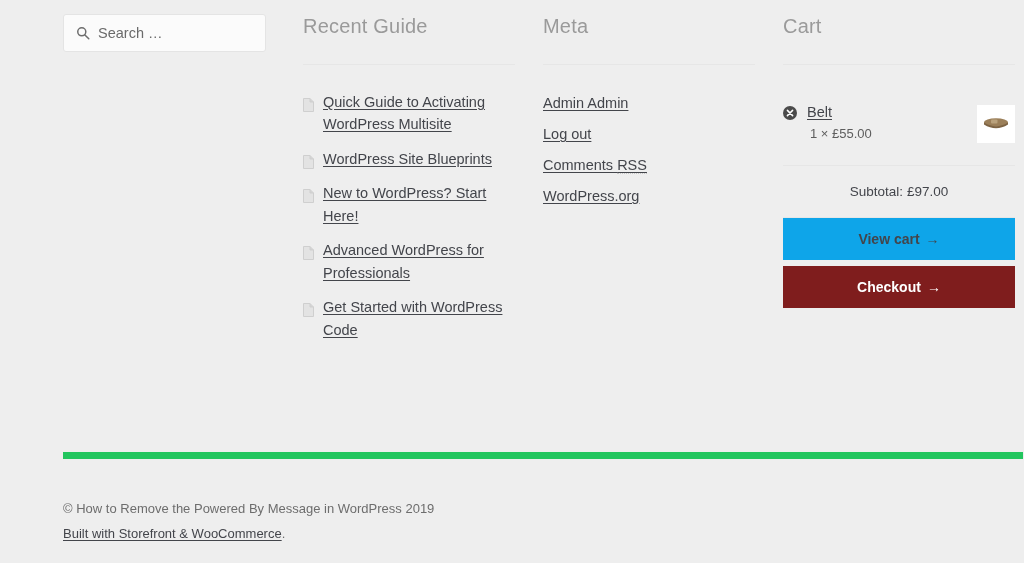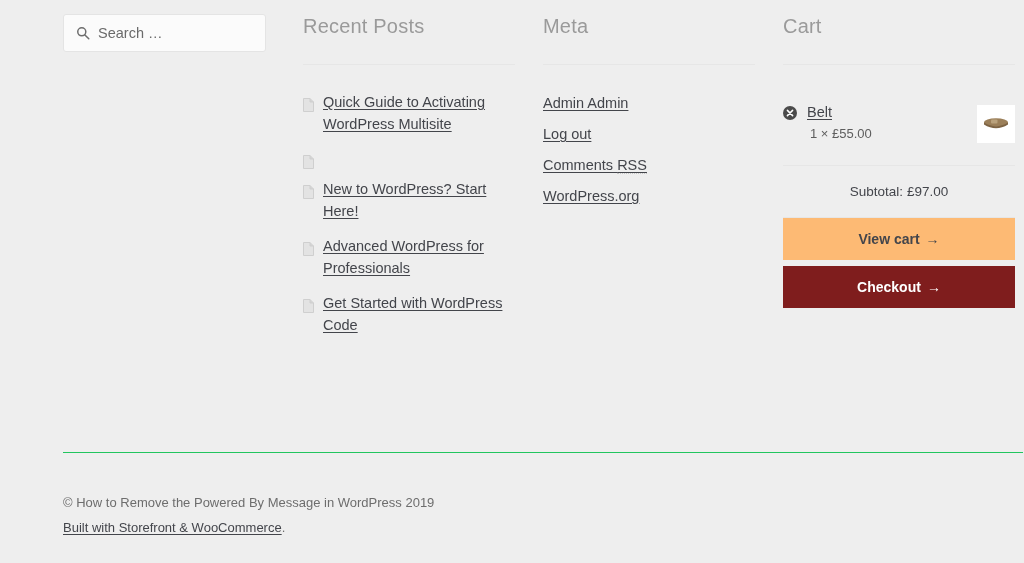--- a/index.html
+++ b/index.html
@@ -186,38 +186,38 @@
     width: 100%;
     text-align: center;
     font-size: 14px;
     font-weight: 700;
     padding: 13px 10px;
     cursor: pointer;
     border: none;
     font-family: "Liberation Sans", sans-serif;
   }
   .btn-view {
-    background: #fdba74;
+    background: #0ea5e9;
     color: #43454b;
     margin-top: 0;
   }
   .btn-checkout {
     background: #7f1d1d;
     color: #ffffff;
     margin-top: 6px;
   }
   .btn .arrow { margin-left: 6px; }
 
   
   .footer {
     position: absolute;
     left: 32px;
     right: 32px;
     top: 452px;
-    border-top: 1px solid #22c55e;
+    border-top: 7px solid #22c55e;
     padding-top: 38px;
   }
   .footer-line {
     font-size: 13px;
     color: #6d6d6d;
     line-height: 1.9;
   }
   .footer-credit-link {
     color: #43454b;
     text-decoration: underline;
@@ -238,41 +238,42 @@
           <svg viewBox="0 0 16 16" width="14" height="14" fill="none" stroke="currentColor" stroke-width="1.7">
             <circle cx="6.6" cy="6.6" r="4.6"></circle>
             <line x1="10.2" y1="10.2" x2="14.6" y2="14.6" stroke-linecap="round"></line>
           </svg>
         </span>
         <input class="search-input" type="text" placeholder="Search …" style="">
       </form>
     </div>
 
     <div class="col col-posts">
-      <h2 class="widget-title">Recent Posts</h2>
+      <h2 class="widget-title">Recent Guide</h2>
       <hr class="widget-rule">
       <ul class="plain">
 
         <li class="post-item">
           <span class="doc-icon">
             <svg viewBox="0 0 11 14" width="11" height="14">
               <path d="M0.5 0.5 H7 L10.5 4 V13.5 H0.5 Z" fill="#e3e3e3" stroke="#cfcfcf"></path>
               <path d="M7 0.5 V4 H10.5" fill="#d4d4d4" stroke="#cfcfcf"></path>
             </svg>
           </span>
           <a class="post-link">Quick Guide to Activating WordPress Multisite</a>
         </li>
 
         <li class="post-item">
           <span class="doc-icon">
             <svg viewBox="0 0 11 14" width="11" height="14">
               <path d="M0.5 0.5 H7 L10.5 4 V13.5 H0.5 Z" fill="#e3e3e3" stroke="#cfcfcf"></path>
               <path d="M7 0.5 V4 H10.5" fill="#d4d4d4" stroke="#cfcfcf"></path>
             </svg>
           </span>
+          <a class="post-link">WordPress Site Blueprints</a>
         </li>
 
         <li class="post-item">
           <span class="doc-icon">
             <svg viewBox="0 0 11 14" width="11" height="14">
               <path d="M0.5 0.5 H7 L10.5 4 V13.5 H0.5 Z" fill="#e3e3e3" stroke="#cfcfcf"></path>
               <path d="M7 0.5 V4 H10.5" fill="#d4d4d4" stroke="#cfcfcf"></path>
             </svg>
           </span>
           <a class="post-link">New to WordPress? Start Here!</a>

